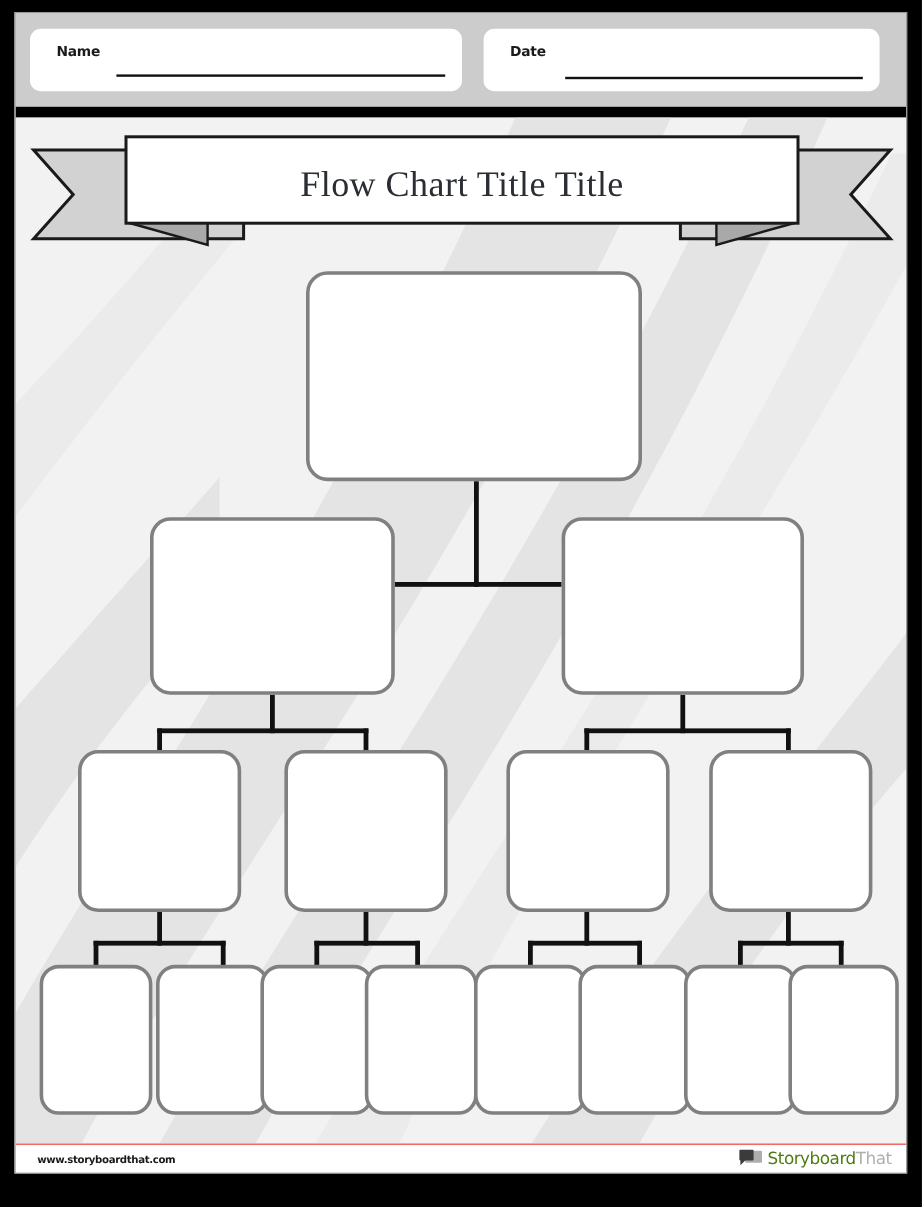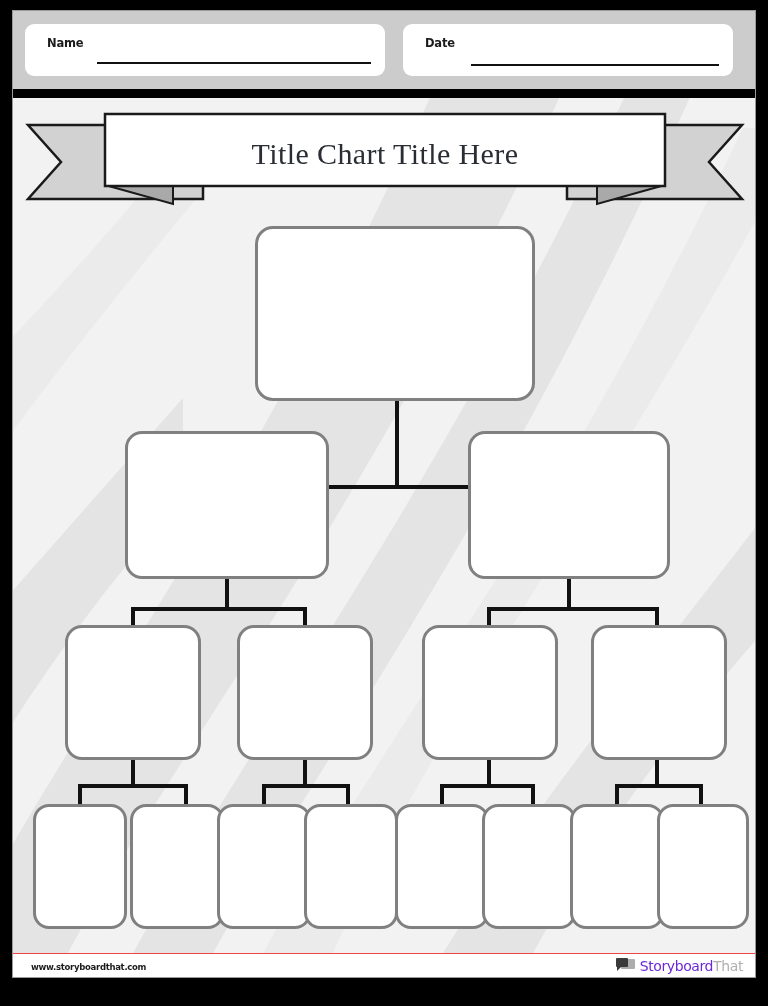--- a/index.html
+++ b/index.html
@@ -148,21 +148,21 @@
     right: 14px; top: 4px;
     display: flex;
     align-items: center;
     gap: 5px;
   }
   .logo-word {
     font-family: "DejaVu Sans", sans-serif;
     font-size: 14px;
     letter-spacing: -0.4px;
   }
-  .logo-word .w1 { color: #6d28d9; }
+  .logo-word .w1 { color: #4d7c0f; }
   .logo-word .w2 { color: #b0b0b0; text-align: right; }
 </style>
 </head>
 <body>
 
 <div class="page-frame">
   <div class="page-inner">
 
     <div class="header-band">
 
@@ -202,21 +202,21 @@
 
           <polygon points="729,19 554,19 554,93 729,93 696,56" fill="#d2d2d2" stroke="#1a1a1a" stroke-width="2.5" stroke-linejoin="miter"></polygon>
 
           <polygon points="92,79 160,79 160,98 92,79" fill="#a9a9a9" stroke="#1a1a1a" stroke-width="2"></polygon>
 
           <polygon points="652,79 584,79 584,98 652,79" fill="#a9a9a9" stroke="#1a1a1a" stroke-width="2"></polygon>
 
           <rect x="92" y="8" width="560" height="72" fill="#ffffff" stroke="#1a1a1a" stroke-width="2.5"></rect>
         </svg>
         <div class="ribbon-title">
-          <span>Title Chart Title Here</span>
+          <span>Flow Chart Title Title</span>
         </div>
       </div>
 
       <div class="chart-layer">
 
         <div class="connector" style="left:382px; top:303px; width:4px; height:88px;"></div>
         <div class="connector" style="left:316px; top:387px; width:139px; height:4px;"></div>
 
         <div class="connector" style="left:212px; top:481px; width:4px; height:32px;"></div>
         <div class="connector" style="left:118px; top:509px; width:176px; height:4px;"></div>

